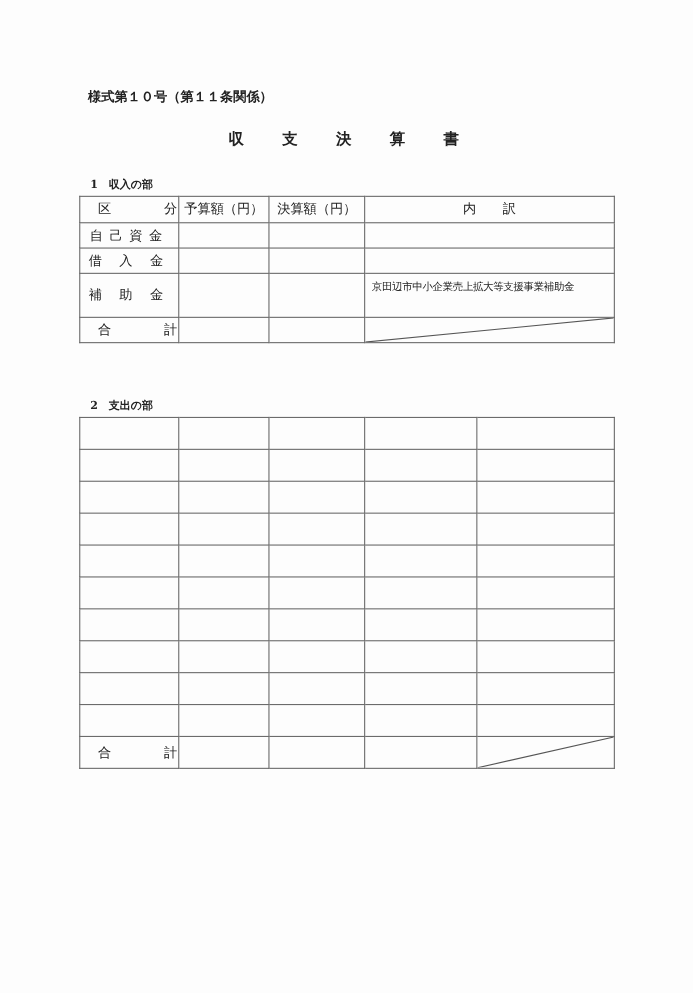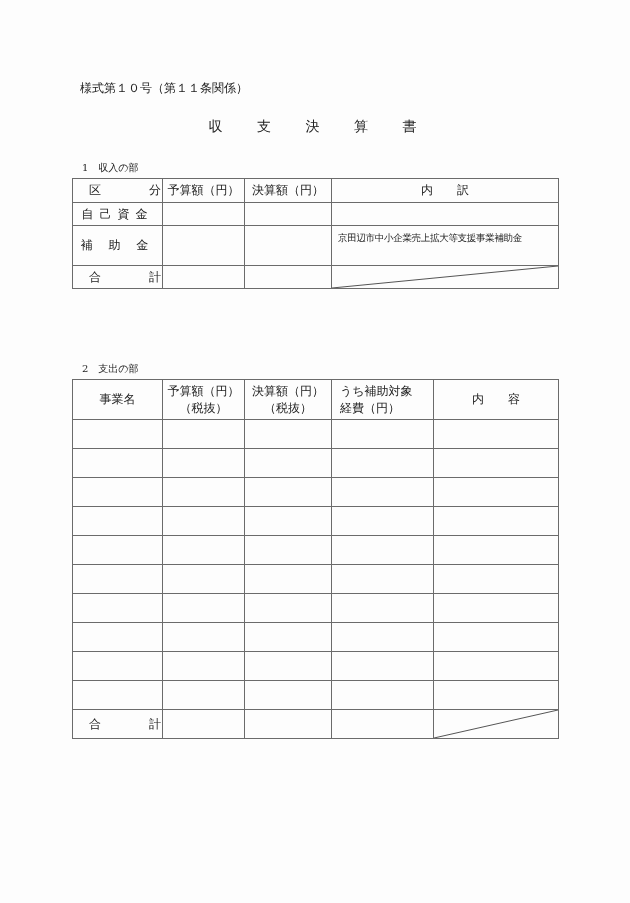--- a/index.html
+++ b/index.html
@@ -8,21 +8,21 @@
       background: #fdfdfd;
     }
     body {
       width: 630px;
       height: 903px;
       position: relative;
       overflow: hidden;
       font-family: "DejaVu Serif", "Liberation Serif", serif;
       color: #222;
     }
-    .abs { position: absolute; }
+    .abs { position: absolute; font-weight: bold; }
     .form-no {
       left: 80px; top: 80px;
       font-size: 12px;
       letter-spacing: 0px;
     }
     .doc-title {
       left: 0; width: 630px; top: 118px;
       text-align: center;
       font-size: 14px;
       letter-spacing: 15px;
@@ -113,20 +113,26 @@
     <th>予算額（円）</th>
     <th>決算額（円）</th>
     <th>内　　訳</th>
   </tr>
   <tr class="r-std">
     <td class="spaced">自己資金</td>
     <td></td>
     <td></td>
     <td></td>
   </tr>
+  <tr class="r-std">
+    <td class="spaced">借 入 金</td>
+    <td></td>
+    <td></td>
+    <td></td>
+  </tr>
   <tr class="r-tall">
     <td class="spaced">補 助 金</td>
     <td></td>
     <td></td>
     <td class="note">京田辺市中小企業売上拡大等支援事業補助金</td>
   </tr>
   <tr class="r-std">
     <td class="spaced-wide">合　計</td>
     <td></td>
     <td></td>
@@ -143,36 +149,20 @@
 
 <table class="grid" id="expense">
   <colgroup>
     <col style="width:90px">
     <col style="width:82px">
     <col style="width:87px">
     <col style="width:102px">
     <col style="width:125px">
   </colgroup>
   <tbody>
-      <tr class="r-head">
-    <th>事業名</th>
-    <th class="head-2line">
-      <div>予算額（円）</div>
-      <div>（税抜）</div>
-    </th>
-    <th class="head-2line">
-      <div>決算額（円）</div>
-      <div>（税抜）</div>
-    </th>
-    <th class="head-left">
-      <div>うち補助対象</div>
-      <div>経費（円）</div>
-    </th>
-    <th>内　　容</th>
-  </tr>
 
   <tr class="r-row">
     <td></td>
     <td></td>
     <td></td>
     <td></td>
     <td></td>
   </tr>
   <tr class="r-row">
     <td></td>

